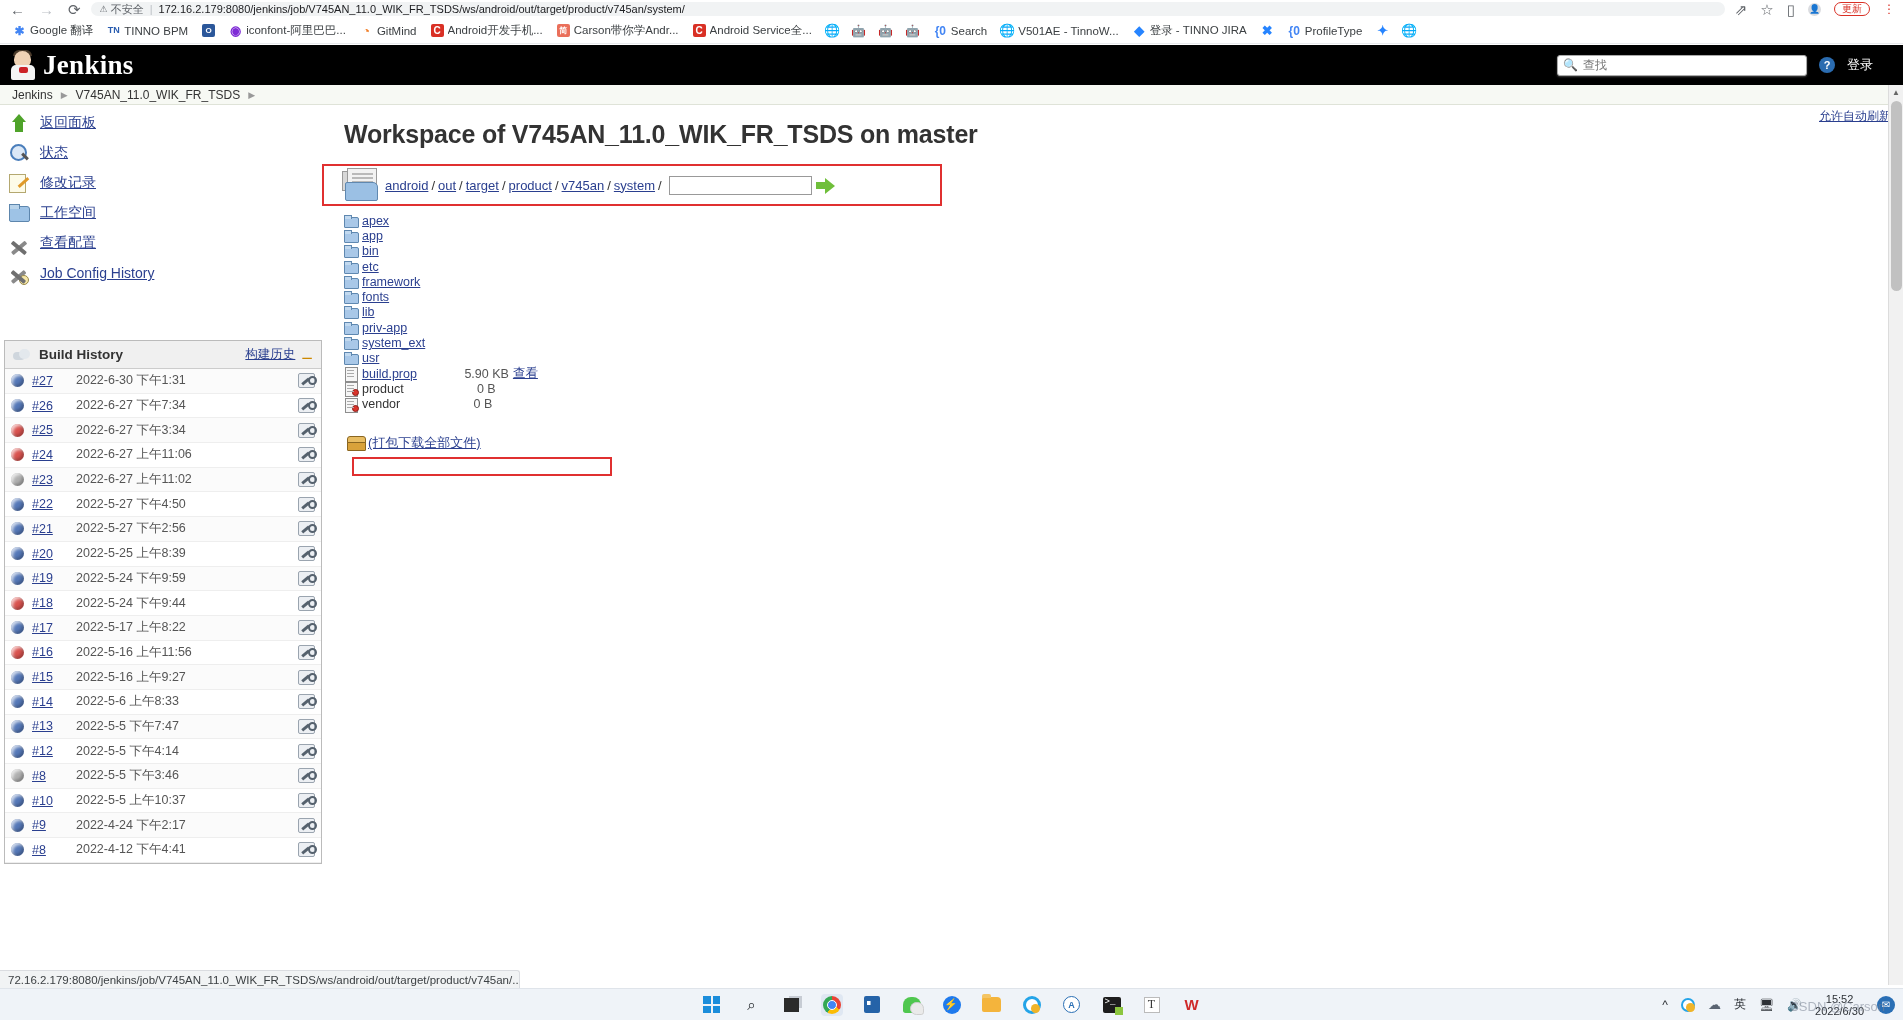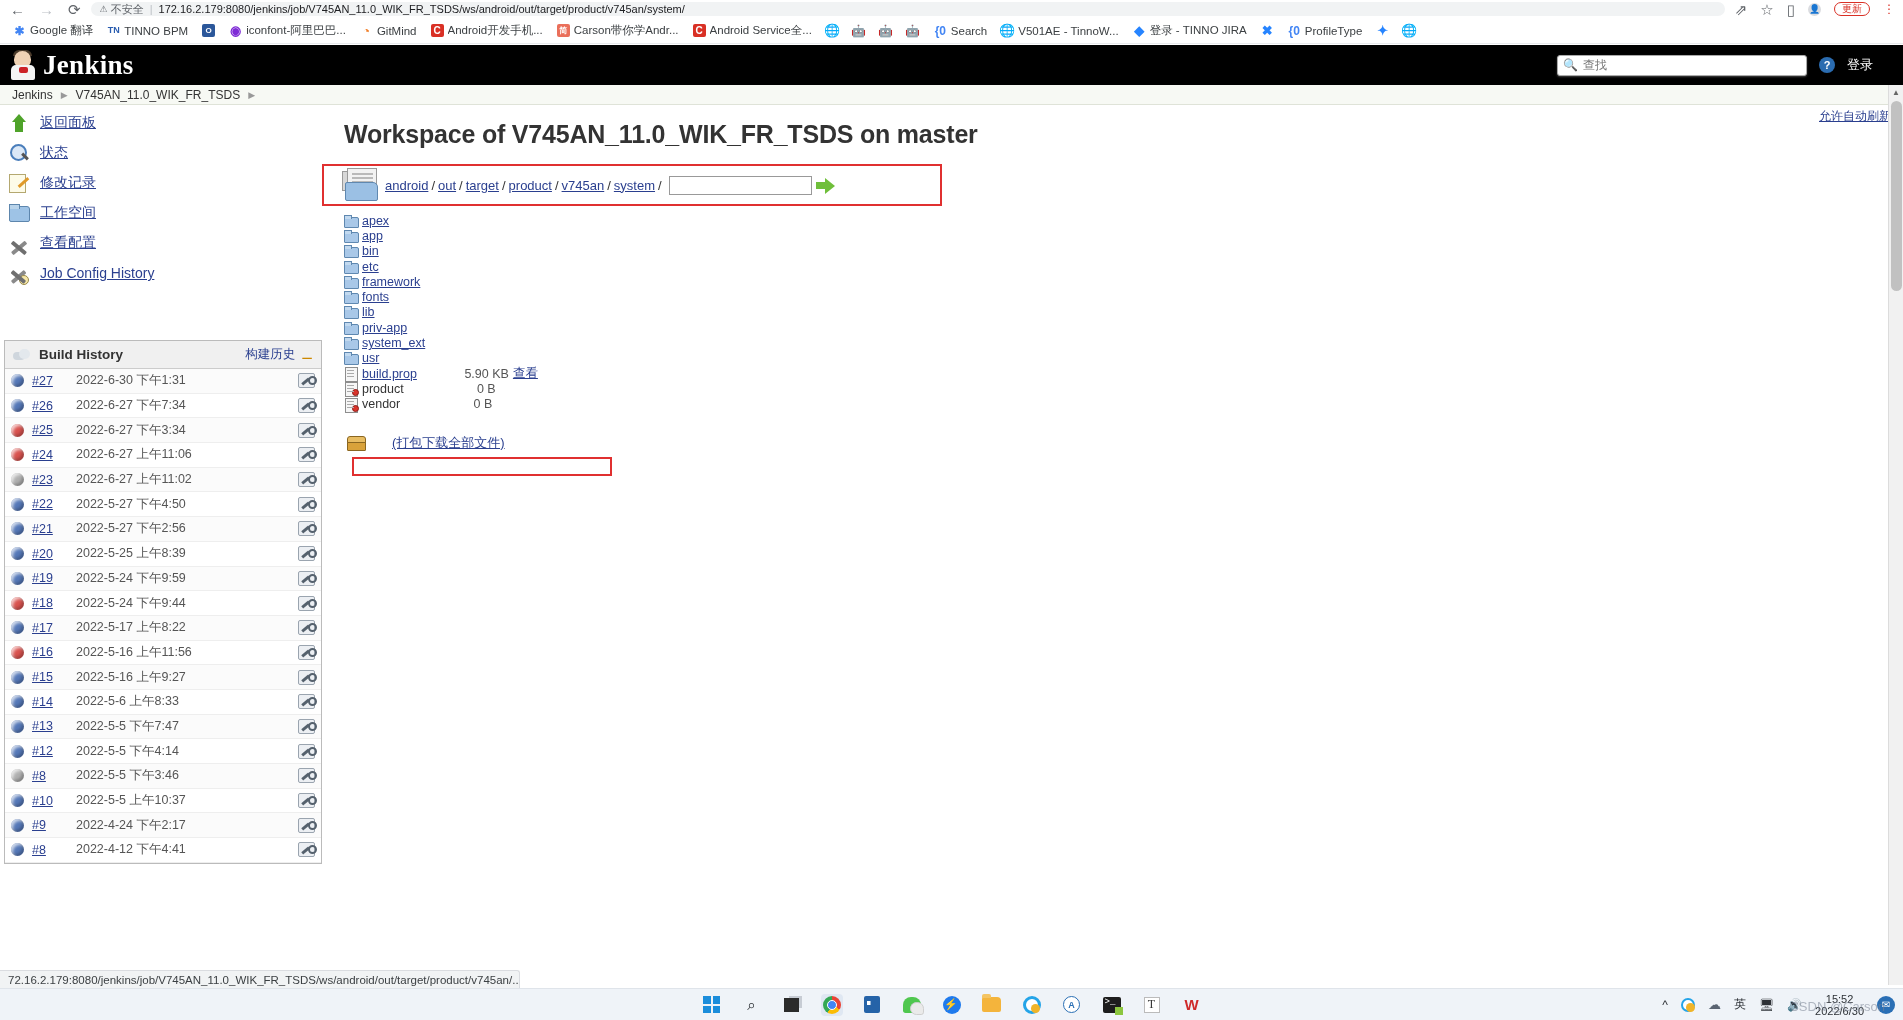--- a/index.html
+++ b/index.html
@@ -221,21 +221,21 @@
   .bh-weather::before {
     content:""; position:absolute; left:0; top:4px; width:12px; height:8px;
     background:#cfd6dd; border-radius:6px;
   }
   .bh-weather::after {
     content:""; position:absolute; left:6px; top:1px; width:11px; height:10px;
     background:#e3e8ed; border-radius:6px;
   }
   .bh-title { font-size:13.5px; font-weight:bold; color:#333; }
   .bh-right { margin-left:auto; display:flex; align-items:center; gap:6px; }
-  .bh-link { color:#2a3f8f; font-size:12.5px; cursor:pointer; }
+  .bh-link { color:#2a3f8f; font-size:12.5px; text-decoration:underline; cursor:pointer; }
   .bh-minus { color:#cc8800; font-size:13px; cursor:pointer; }
   .bh-row {
     display:flex; align-items:center; height:24.7px;
     border-bottom:1px solid #eee; padding:0 6px; font-size:12px;
   }
   .bh-row:nth-child(odd) { background:#fbfbfb; }
   .ball {
     width:13px; height:13px; border-radius:50%; flex:0 0 13px; margin-right:8px;
     box-shadow:inset -2px -2px 3px rgba(0,0,0,.25), inset 2px 2px 3px rgba(255,255,255,.7);
   }
@@ -342,21 +342,21 @@
   }
   .icon-file-sm .nodot {
     position:absolute; right:-1px; bottom:-1px; width:7px; height:7px;
     border-radius:50%; background:#d9342b; border:1px solid #8c1b16;
   }
   .file-row-highlight {
     position:absolute; left:352px; top:457px; width:260px; height:19px;
     border:2px solid #e03030; pointer-events:none;
   }
   .zip-row {
-    display:flex; align-items:center; margin:22px 0 0 25px; font-size:13px;gap:24px;
+    display:flex; align-items:center; margin:22px 0 0 25px; font-size:13px;
   }
   .zip-icon { width:18px; height:14px; position:relative; margin-right:3px; flex:0 0 18px; }
   .zip-icon::before {
     content:""; position:absolute; left:0; top:3px; width:17px; height:10px;
     background:#d9a23a; border:1px solid #8a6620; border-radius:1px;
   }
   .zip-icon::after {
     content:""; position:absolute; left:0; top:0px; width:17px; height:5px;
     background:#e8bd63; border:1px solid #8a6620; border-radius:3px 3px 0 0;
   }

